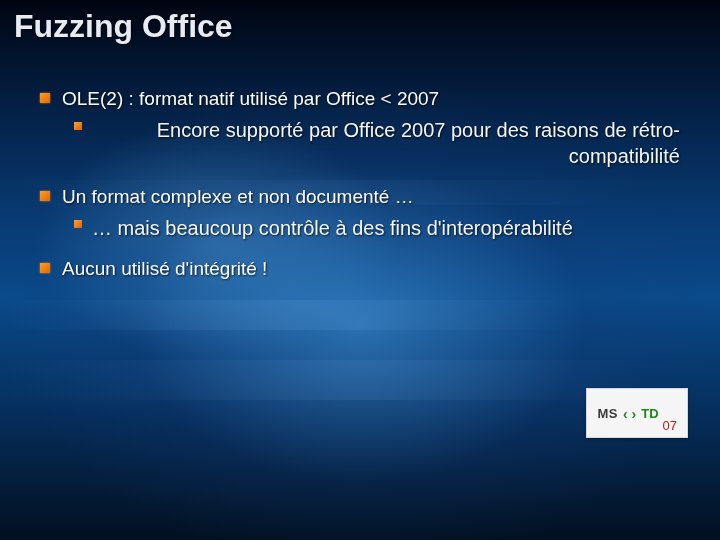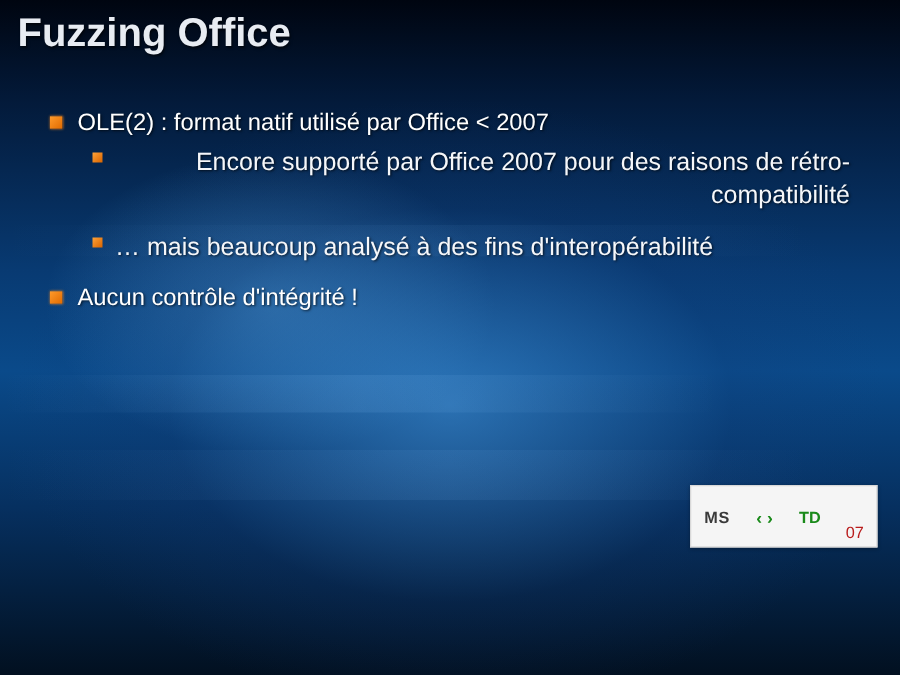--- a/index.html
+++ b/index.html
@@ -69,28 +69,28 @@
     background: linear-gradient(135deg, #ffa238 0%, #d86400 100%);
   }
   .lvl2 .text {
     font-size: 20px;
     line-height: 1.3;
     color: #f5f7fa;
     text-shadow: 1px 1px 2px rgba(0,0,0,0.7);
   }
   .footer-logo {
     position: absolute;
-    right: 18px;
+    right: 32px;
     bottom: 18px;
     background: #f5f5f5;
     border: 1px solid #d8d8d8;
     padding: 5px 10px 4px 10px;
     display: flex;
     align-items: center;
-    gap: 20px;
+    gap: 4px;
     font-size: 13px;
     font-weight: bold;
     color: #444;
     box-shadow: 0 1px 3px rgba(0,0,0,0.3);
   }
   .footer-logo .ms { color: #3a3a3a; letter-spacing: 0.5px; }
   .footer-logo .chev { color: #1a8a1a; font-weight: bold; font-size: 14px; margin: 0 1px; }
   .footer-logo .td { color: #1a8a1a; }
   .footer-logo .yr { color: #b91c1c; font-weight: normal; margin-top: 24px; }
 </style>
@@ -105,28 +105,32 @@
 
     <div class="lvl1">
       <div class="bullet"></div>
       <div class="text">OLE(2) : format natif utilisé par Office &lt; 2007</div>
     </div>
     <div class="lvl2">
       <div class="bullet"></div>
       <div class="text">Encore supporté par Office 2007 pour des raisons de rétro-compatibilité</div>
     </div>
 
+    <div class="lvl1">
+      <div class="bullet"></div>
+      <div class="text">Un format complexe et non documenté …</div>
+    </div>
     <div class="lvl2">
       <div class="bullet"></div>
-      <div class="text">… mais beaucoup analysé à des fins d'interopérabilité</div>
+      <div class="text">… mais beaucoup contrôle à des fins d'interopérabilité</div>
     </div>
 
     <div class="lvl1">
       <div class="bullet"></div>
-      <div class="text">Aucun contrôle d'intégrité !</div>
+      <div class="text">Aucun utilisé d'intégrité !</div>
     </div>
 
   </div>
 
   <div class="footer-logo">
     <span class="ms">MS</span>
     <span class="chev">‹ ›</span>
     <span class="td">TD</span>
       <span class="yr">07</span>
   </div>

